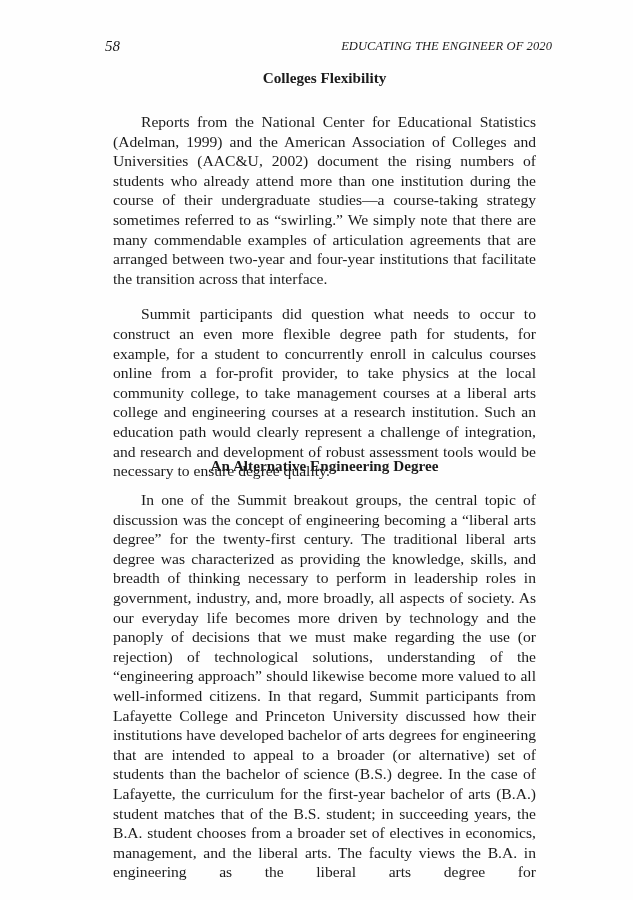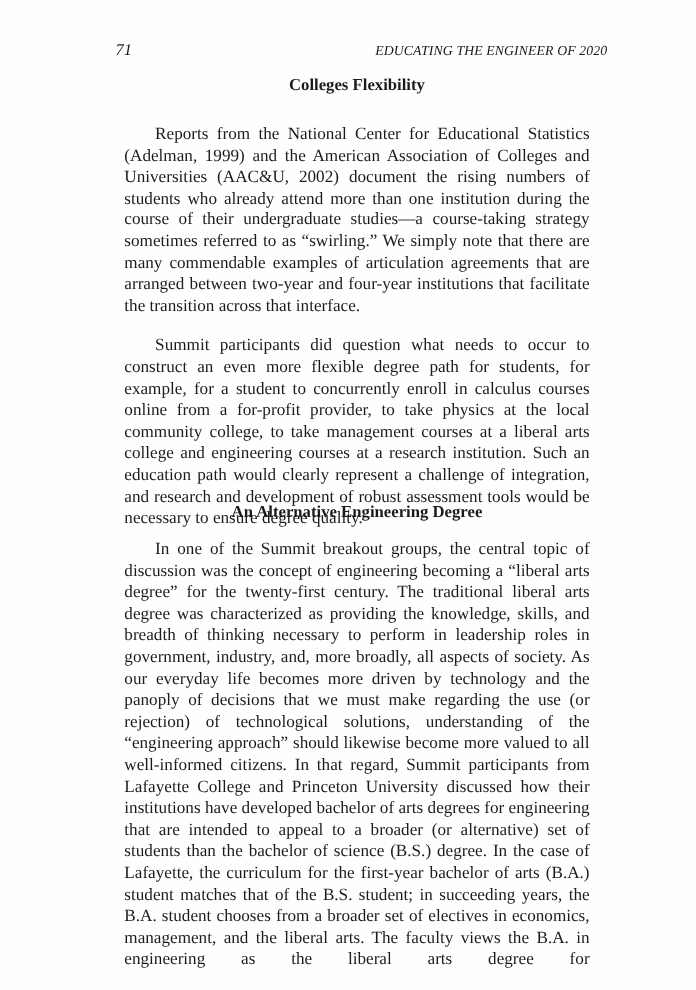--- a/index.html
+++ b/index.html
@@ -16,21 +16,21 @@
   #sec1-title { top: 68px; }
   #sec1-body { top: 96px; }
   #sec2-title { top: 456px; }
   #sec2-body { top: 474px; }
 </style>
 </head>
 <body>
 
 <div class="page">
   <div class="running-head">
-    <span class="page-num">71</span>
+    <span class="page-num">58</span>
     <span class="run-title">EDUCATING THE ENGINEER OF 2020</span>
   </div>
 
   <h2 id="sec1-title" class="col heading">Colleges Flexibility</h2>
   <div id="sec1-body" class="col">
     <p>Reports from the National Center for Educational Statistics (Adelman, 1999) and the American Association of Colleges and Uni­versities (AAC&amp;U, 2002) document the rising numbers of students who already attend more than one institution during the course of their un­dergraduate studies—a course-taking strategy sometimes referred to as “swirling.” We simply note that there are many commendable examples of articulation agreements that are arranged between two-year and four-year institutions that facilitate the transition across that interface.</p>
     <p>Summit participants did question what needs to occur to construct an even more flexible degree path for students, for example, for a stu­dent to concurrently enroll in calculus courses online from a for-profit provider, to take physics at the local community college, to take man­agement courses at a liberal arts college and engineering courses at a research institution. Such an education path would clearly represent a challenge of integration, and research and development of robust assess­ment tools would be necessary to ensure degree quality.</p>
   </div>
 
   <h2 id="sec2-title" class="col heading">An Alternative Engineering Degree</h2>

